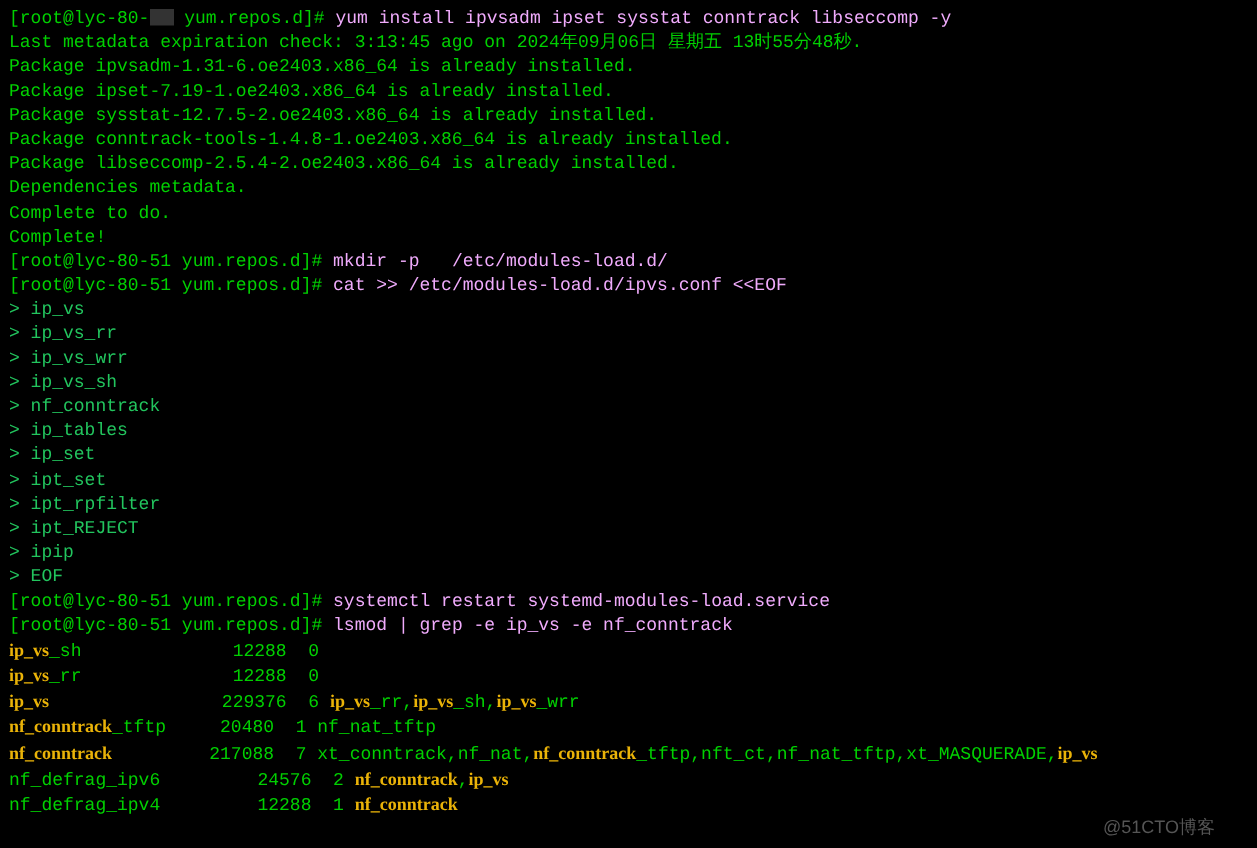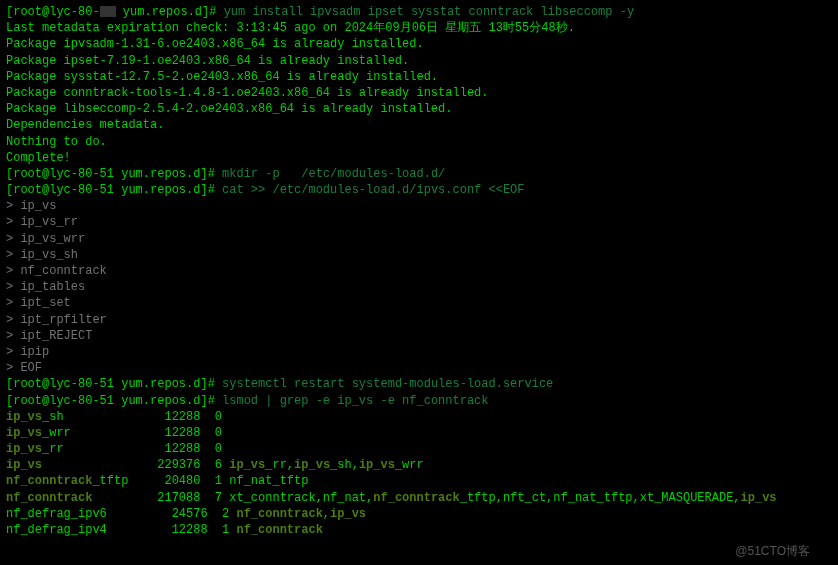--- a/index.html
+++ b/index.html
@@ -9,24 +9,24 @@
       font-size: 12px;
       line-height: 1.35;
       padding: 4px 6px;
       width: 838px;
       height: 565px;
       overflow: hidden;
       position: relative;
     }
     .line { white-space: pre; }
     .green { color: #00d000; }
-    .white { color: #737373; }
-    .olive { color: #4d7c0f; font-weight: bold; }
+    .white { color: #22c55e; }
+    .olive { color: #eab308; font-weight: bold; font-family: Liberation Serif, serif; }
     .prompt { color: #00d000; }
-    .prompt-cmd { color: #15803d; }
+    .prompt-cmd { color: #f0abfc; }
     .watermark {
       position: absolute;
       bottom: 6px;
       right: 28px;
       color: #555;
       font-size: 12px;
       font-family: sans-serif;
     }
     .redact {
       display: inline-block;
@@ -42,43 +42,43 @@
 <div>
   <div class="line"><span class="prompt">[root@lyc-80-</span><span class="redact"></span><span class="prompt"> yum.repos.d]# </span><span class="prompt-cmd">yum install ipvsadm ipset sysstat conntrack libseccomp -y</span></div>
   <div id="yum-block">
       <div class="line green">Last metadata expiration check: 3:13:45 ago on 2024年09月06日 星期五 13时55分48秒.</div>
       <div class="line green">Package ipvsadm-1.31-6.oe2403.x86_64 is already installed.</div>
       <div class="line green">Package ipset-7.19-1.oe2403.x86_64 is already installed.</div>
       <div class="line green">Package sysstat-12.7.5-2.oe2403.x86_64 is already installed.</div>
       <div class="line green">Package conntrack-tools-1.4.8-1.oe2403.x86_64 is already installed.</div>
       <div class="line green">Package libseccomp-2.5.4-2.oe2403.x86_64 is already installed.</div>
       <div class="line green">Dependencies metadata.</div>
-      <div class="line green">Nothing to do.</div>
+      <div class="line green">Complete to do.</div>
       <div class="line green">Complete!</div>
     </div>
   <div class="line"><span class="prompt">[root@lyc-80-51 yum.repos.d]# </span><span class="prompt-cmd">mkdir -p   /etc/modules-load.d/</span></div>
   <div class="line"><span class="prompt">[root@lyc-80-51 yum.repos.d]# </span><span class="prompt-cmd">cat &gt;&gt; /etc/modules-load.d/ipvs.conf &lt;&lt;EOF</span></div>
   <div id="heredoc-block">
       <div class="line white">&gt; ip_vs</div>
       <div class="line white">&gt; ip_vs_rr</div>
       <div class="line white">&gt; ip_vs_wrr</div>
       <div class="line white">&gt; ip_vs_sh</div>
       <div class="line white">&gt; nf_conntrack</div>
       <div class="line white">&gt; ip_tables</div>
+      <div class="line white">&gt; ip_set</div>
       <div class="line white">&gt; ipt_set</div>
       <div class="line white">&gt; ipt_rpfilter</div>
       <div class="line white">&gt; ipt_REJECT</div>
       <div class="line white">&gt; ipip</div>
       <div class="line white">&gt; EOF</div>
     </div>
   <div class="line"><span class="prompt">[root@lyc-80-51 yum.repos.d]# </span><span class="prompt-cmd">systemctl restart systemd-modules-load.service</span></div>
   <div class="line"><span class="prompt">[root@lyc-80-51 yum.repos.d]# </span><span class="prompt-cmd">lsmod | grep -e ip_vs -e nf_conntrack</span></div>
   <div id="lsmod-block">
       <div class="line"><span class="olive">ip_vs</span><span class="green">_sh              12288  0</span></div>
-      <div class="line"><span class="olive">ip_vs</span><span class="green">_wrr             12288  0</span></div>
       <div class="line"><span class="olive">ip_vs</span><span class="green">_rr              12288  0</span></div>
       <div class="line"><span class="olive">ip_vs</span><span class="green">                229376  6 </span><span class="olive">ip_vs</span><span class="green">_rr,</span><span class="olive">ip_vs</span><span class="green">_sh,</span><span class="olive">ip_vs</span><span class="green">_wrr</span></div>
       <div class="line"><span class="olive">nf_conntrack</span><span class="green">_tftp     20480  1 nf_nat_tftp</span></div>
       <div class="line"><span class="olive">nf_conntrack</span><span class="green">         217088  7 xt_conntrack,nf_nat,</span><span class="olive">nf_conntrack</span><span class="green">_tftp,nft_ct,nf_nat_tftp,xt_MASQUERADE,</span><span class="olive">ip_vs</span></div>
       <div class="line"><span class="green">nf_defrag_ipv6         24576  2 </span><span class="olive">nf_conntrack</span><span class="green">,</span><span class="olive">ip_vs</span></div>
       <div class="line"><span class="green">nf_defrag_ipv4         12288  1 </span><span class="olive">nf_conntrack</span><span class="green"></span></div>
     </div>
 
 </div>
 

